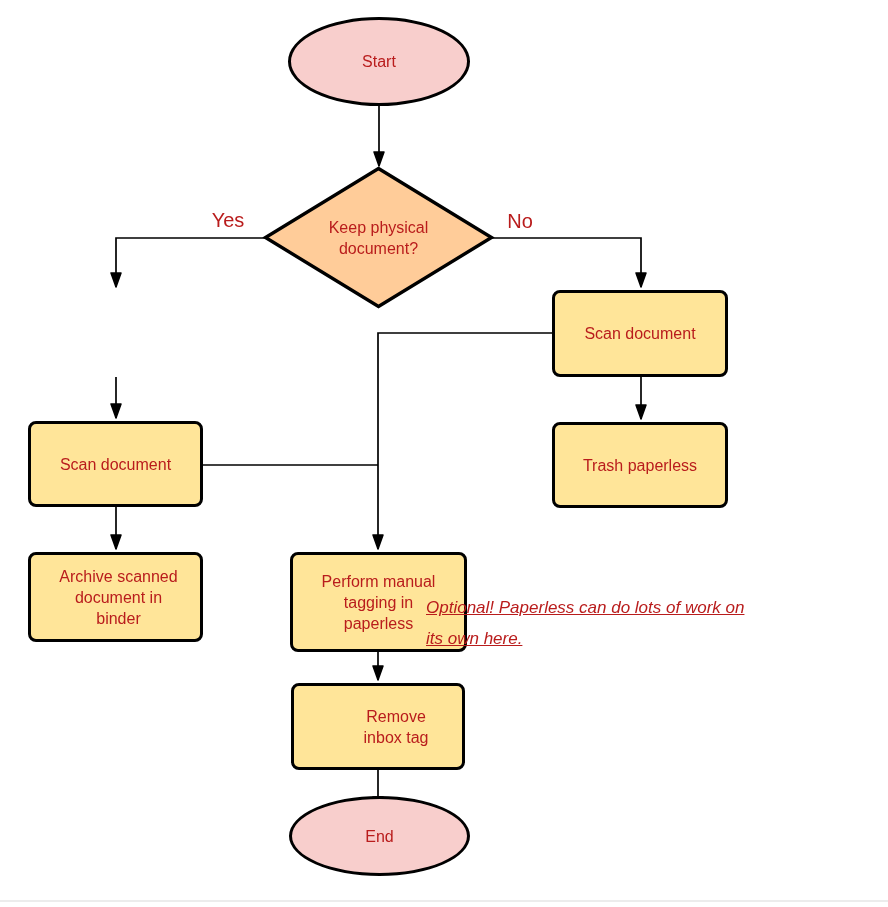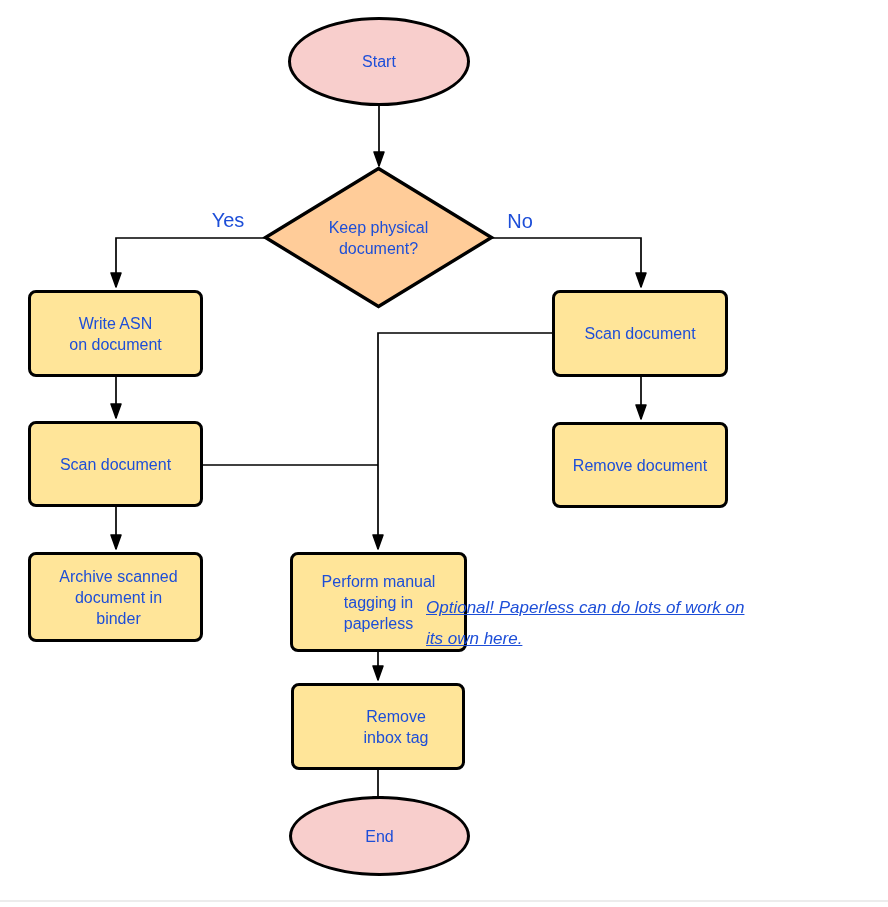--- a/index.html
+++ b/index.html
@@ -10,21 +10,21 @@
     --edge:#000000;
     --background:#ffffff;
     --footer-line:#ececec;
   }
   html,body{margin:0;padding:0;background:var(--background);}
   .canvas{
     position:relative;
     width:888px;height:907px;
     background:var(--background);
     font-family:"Liberation Sans", sans-serif;
-    color:#1d4ed8;
+    color:#b91c1c;
     overflow:hidden;
   }
   svg.connector-layer{
     position:absolute;left:0;top:0;width:888px;height:907px;
   }
   .node{
     position:absolute;
     display:flex;align-items:center;justify-content:center;
     box-sizing:border-box;
     font-size:16px;line-height:21px;text-align:center;
@@ -105,41 +105,37 @@
 
   <div id="n-start" class="node terminal">
     <span>Start</span>
   </div>
 
   <div id="n-decision-label" class="decision-label">
     <span>Keep physical
 document?</span>
   </div>
 
-  <div id="n-write" class="node process">
-    <span>Write ASN
-on document</span>
-  </div>
 
   <div id="n-scan-l" class="node process">
     <span>Scan document</span>
   </div>
 
   <div id="n-archive" class="node process">
     <span>Archive scanned
 document in
 binder</span>
   </div>
 
   <div id="n-scan-r" class="node process">
     <span>Scan document</span>
   </div>
 
   <div id="n-trash" class="node process">
-    <span>Remove document</span>
+    <span>Trash paperless</span>
   </div>
 
   <div id="n-tag" class="node process">
     <span>Perform manual
 tagging in
 paperless</span>
   </div>
 
   <div id="n-remove" class="node process">
     <span>Remove

